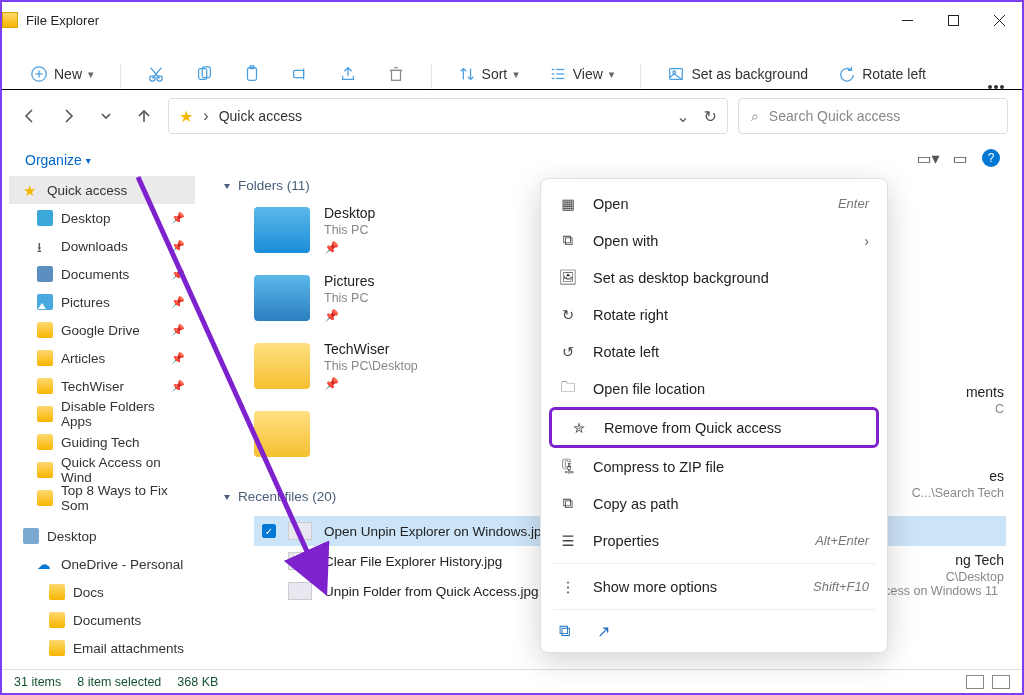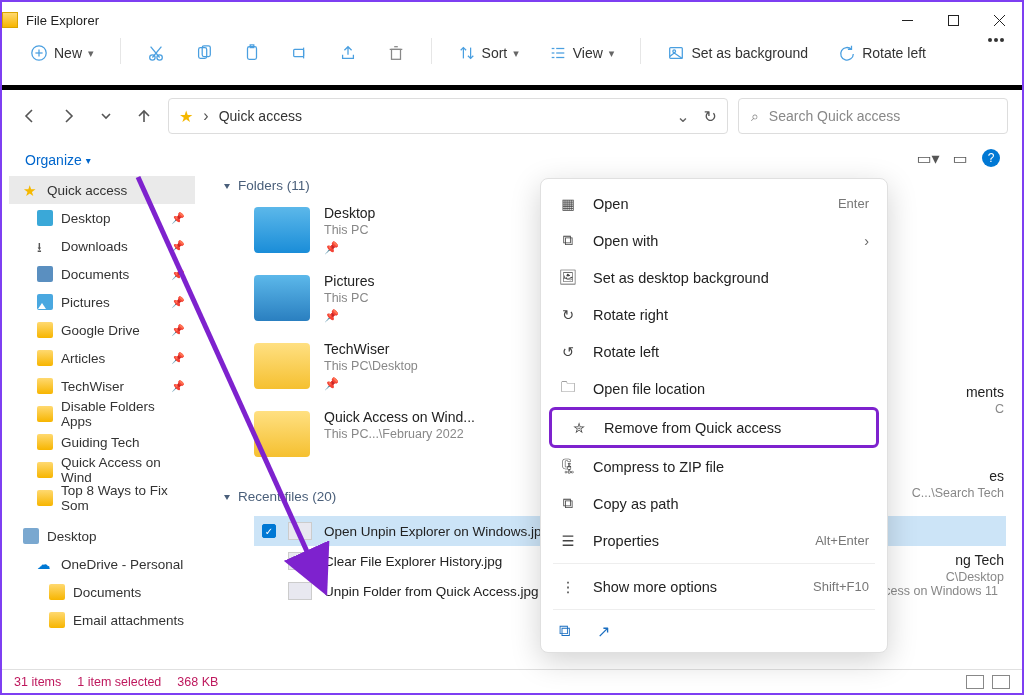--- a/index.html
+++ b/index.html
@@ -7,21 +7,21 @@
 
 
 .titlebar { display: flex; align-items: center; height: 36px; padding: 0 0; }
 .titlebar .icon { width: 16px; height: 16px; background: linear-gradient(#ffd970, #f7b500); border: 1px solid #d9a400; margin-right: 8px; }
 .titlebar .title { font-size: 13px; color: #222; }
 .win-controls { margin-left: auto; display: flex; }
 .win-btn { width: 46px; height: 30px; display: flex; align-items: center; justify-content: center; color: #222; }
 .win-btn svg { width: 11px; height: 11px; }
 
 
-.toolbar { display: flex; align-items: flex-start; height: 52px; padding: 0 18px; gap: 10px; border-bottom: 5px solid #000000; }
+.toolbar { display: flex; align-items: flex-end; height: 52px; padding: 0 18px; gap: 10px; border-bottom: 1px solid #000000; }
 .tool { display: flex; align-items: center; gap: 6px; padding: 6px 10px; border-radius: 4px; color: #1a6ec0; font-size: 14px; }
 .tool.text { color: #333; }
 .tool-sep { width: 1px; height: 26px; background: #e6e6e6; margin: 0 6px; }
 .tool svg { width: 18px; height: 18px; stroke: #4a9fe0; fill: none; stroke-width: 1.4; }
 .tool.gray svg { stroke: #888; }
 .overflow { margin-left: auto; display: flex; align-items: center; gap: 2px; }
 .overflow span { width: 4px; height: 4px; background: #333; border-radius: 50%; }
 
 
 .navrow { display: flex; align-items: center; height: 52px; padding: 0 14px; gap: 10px; }
@@ -83,32 +83,32 @@
 
 
 .extras { position: absolute; right: 18px; top: 242px; width: 120px; text-align: right; }
 .extras .er { font-size: 14px; color:#222; margin-bottom: 2px; }
 .extras .es { font-size: 12.5px; color:#888; margin-bottom: 52px; }
 
 
 .ctxmenu { position: absolute; left: 538px; top: 176px; width: 348px; background: #fff; border: 1px solid #e0e0e0; border-radius: 8px; box-shadow: 0 8px 30px rgba(0,0,0,0.18); padding: 6px 0; z-index: 50; }
 .ctx-item { display: flex; align-items: center; height: 37px; padding: 0 18px; font-size: 14.5px; color: #222; gap: 16px; position: relative; }
 .ctx-item .ci { width: 18px; height: 18px; display:flex; align-items:center; justify-content:center; color:#444; }
-.ctx-item .shortcut { margin-left: auto; color: #777; font-size: 13px; }
+.ctx-item .shortcut { margin-left: auto; color: #777; font-size: 13px; font-style: italic; }
 .ctx-item .sub-arrow { margin-left: auto; color: #666; }
 .ctx-item.highlight { border: 3px solid #7e22ce; border-radius: 6px; margin: 0 8px; height: 41px; }
 .ctx-sep { height: 1px; background: #eee; margin: 4px 12px; }
 .ctx-bottom { display:flex; gap: 18px; padding: 8px 18px 4px; }
 .ctx-bottom .bi { width:20px; height:20px; color:#1a6ec0; }
 
 
 .annot-arrow { position: absolute; left: 126px; top: 170px; width: 230px; height: 430px; z-index: 55; pointer-events: none; }
 
 
-.status { position: absolute; bottom: 0; left: 0; right: 0; height: 24px; border-top: 1px solid #e0e0e0; display: flex; align-items: center; padding: 0 12px; font-size: 12.5px; color: #be185d; gap: 16px; }
+.status { position: absolute; bottom: 0; left: 0; right: 0; height: 24px; border-top: 1px solid #e0e0e0; display: flex; align-items: center; padding: 0 12px; font-size: 12.5px; color: #14532d; gap: 16px; }
 .status .right { margin-left: auto; display:flex; gap:8px; }
 .status .vb { width:18px; height:14px; border:1px solid #888; }
 </style>
 </head>
 <body>
 
 <div class="titlebar">
   <div class="icon"></div>
   <div class="title">File Explorer</div>
   <div class="win-controls">
@@ -325,20 +325,24 @@
         <span>Top 8 Ways to Fix Som</span>
       </div>
     <div style="height:10px"></div>
     <div class="side-item top">
         <span class="side-icon disk-ic"></span>
         <span>Desktop</span>
       </div>
     <div class="side-item">
         <span class="side-icon cloud-ic">☁</span>
         <span>OneDrive - Personal</span>
+      </div>
+    <div class="side-item l2">
+        <span class="side-icon folder-ic"></span>
+        <span>Docs</span>
       </div>
     <div class="side-item l2">
         <span class="side-icon folder-ic"></span>
         <span>Documents</span>
       </div>
     <div class="side-item l2">
         <span class="side-icon folder-ic"></span>
         <span>Email attachments</span>
       </div>
   </div>
@@ -382,24 +386,20 @@
         <div class="folder-meta">
             <div class="name">TechWiser</div>
             <div class="sub">This PC\Desktop</div>
             <div class="pin">📌</div>
           </div>
       </div>
       <div></div>
         <div></div>
       <div class="folder-item">
         <div class="big-folder bf-yellow"></div>
-        <div class="folder-meta">
-            <div class="name">Quick Access on Wind...</div>
-            <div class="sub">This PC...\February 2022</div>
-          </div>
       </div>
     </div>
 
     <div style="height:14px"></div>
     <div class="section-head">
       <svg viewBox="0 0 10 10">
           <polyline points="2,3 8,3 5,8" fill="#4a5f7a"></polyline>
         </svg>
       <span>Recent files (20)</span>
     </div>
@@ -495,19 +495,19 @@
   <defs>
       <marker id="ah" markerWidth="10" markerHeight="10" refX="8" refY="5" orient="auto">
         <path d="M0,0 L10,5 L0,10 z" fill="#7e22ce"></path>
       </marker>
     </defs>
   <line x1="10" y1="5" x2="195" y2="415" stroke="#7e22ce" stroke-width="5" marker-end="url(#ah)"></line>
 </svg>
 
 <div class="status">
   <span>31 items</span>
-  <span>1 item selected</span>
+  <span>8 item selected</span>
   <span>368 KB</span>
   <div class="right">
     <div class="vb"></div>
     <div class="vb"></div>
   </div>
 </div>
 
 </body></html>

